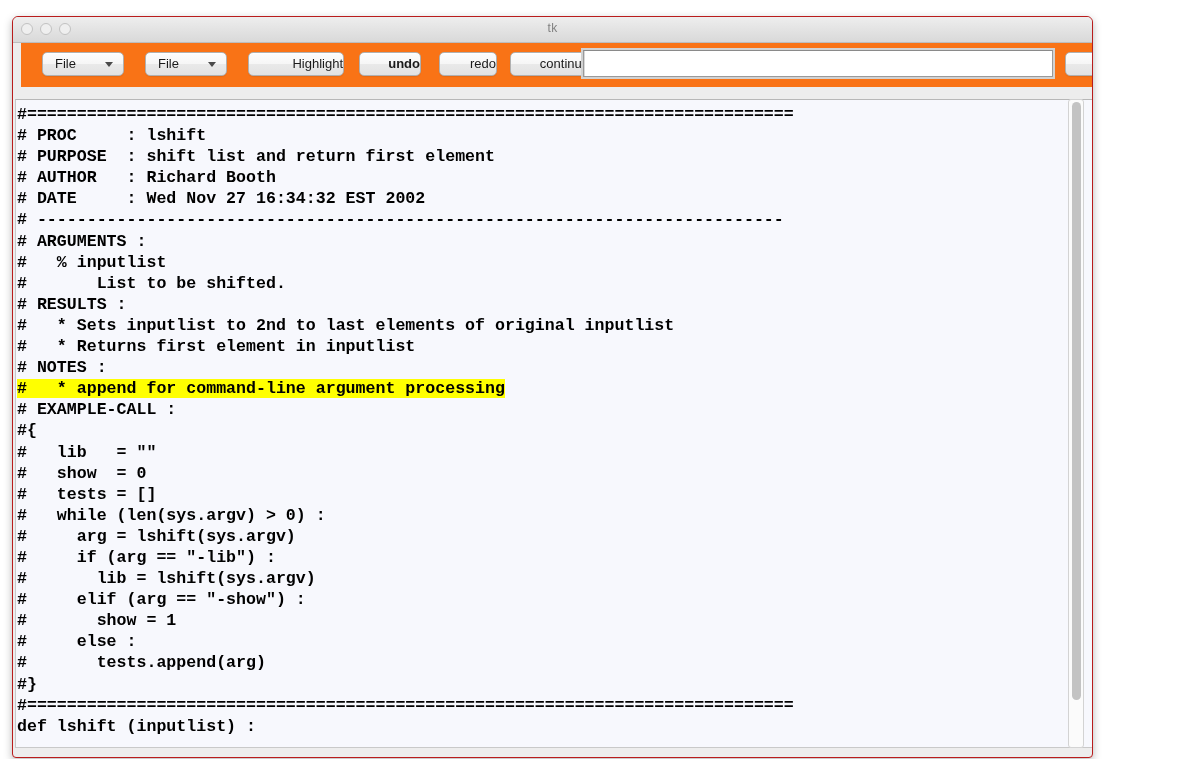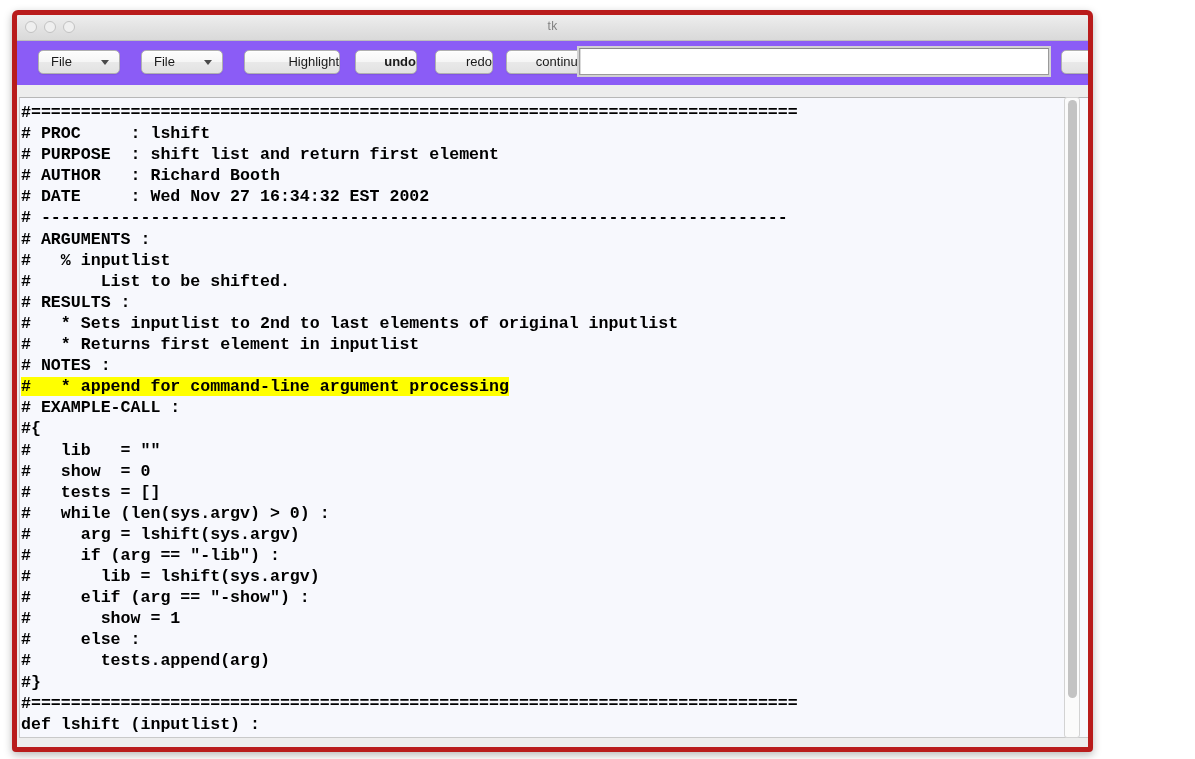--- a/index.html
+++ b/index.html
@@ -11,25 +11,25 @@
     width: 1195px;
     height: 759px;
     font-family: "Liberation Sans", sans-serif;
     overflow: hidden;
   }
 
   
   #app-window {
     position: absolute;
     left: 12px;
-    top: 10px;
+    top: 16px;
     width: 1081px;
     height: 742px;
     background: #ededed;
-    border: 5px solid #b91c1c;
+    border: 1px solid #b91c1c;
     border-radius: 6px 6px 4px 4px;
     box-shadow: 0 3px 9px rgba(0,0,0,0.28);
     box-sizing: border-box;
     overflow: hidden;
   }
 
   
   #titlebar {
     position: relative;
     height: 25px;
@@ -60,21 +60,22 @@
     text-align: center;
     font-size: 12px;
     color: #808080;
     letter-spacing: 0.3px;
   }
 
   
   #toolbar {
     position: relative;
     height: 44px;
-    background: #8b5cf6;
+    background: #f97316;
+    margin-left: 8px;
   }
   .tb-btn {
     position: absolute;
     top: 9px;
     height: 24px;
     box-sizing: border-box;
     background: linear-gradient(to bottom, #fdfdfd 0%, #f6f6f6 48%, #e9e9e9 52%, #e2e2e2 100%);
     border: 1px solid #b0b0b0;
     border-radius: 5px;
     font-family: "Liberation Sans", sans-serif;

